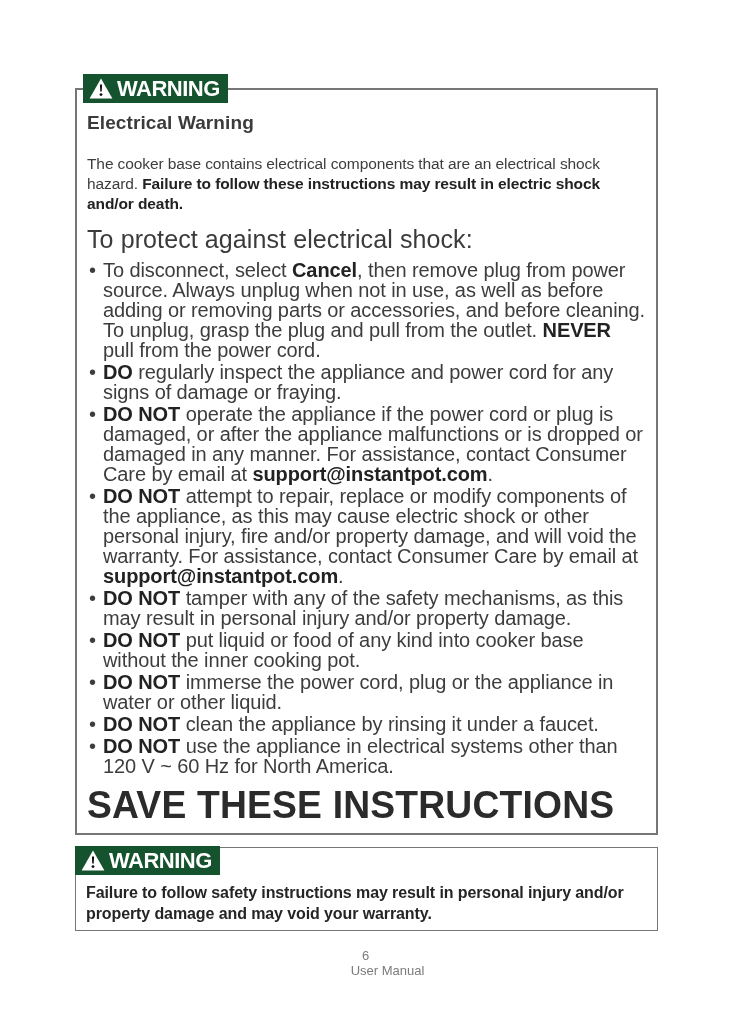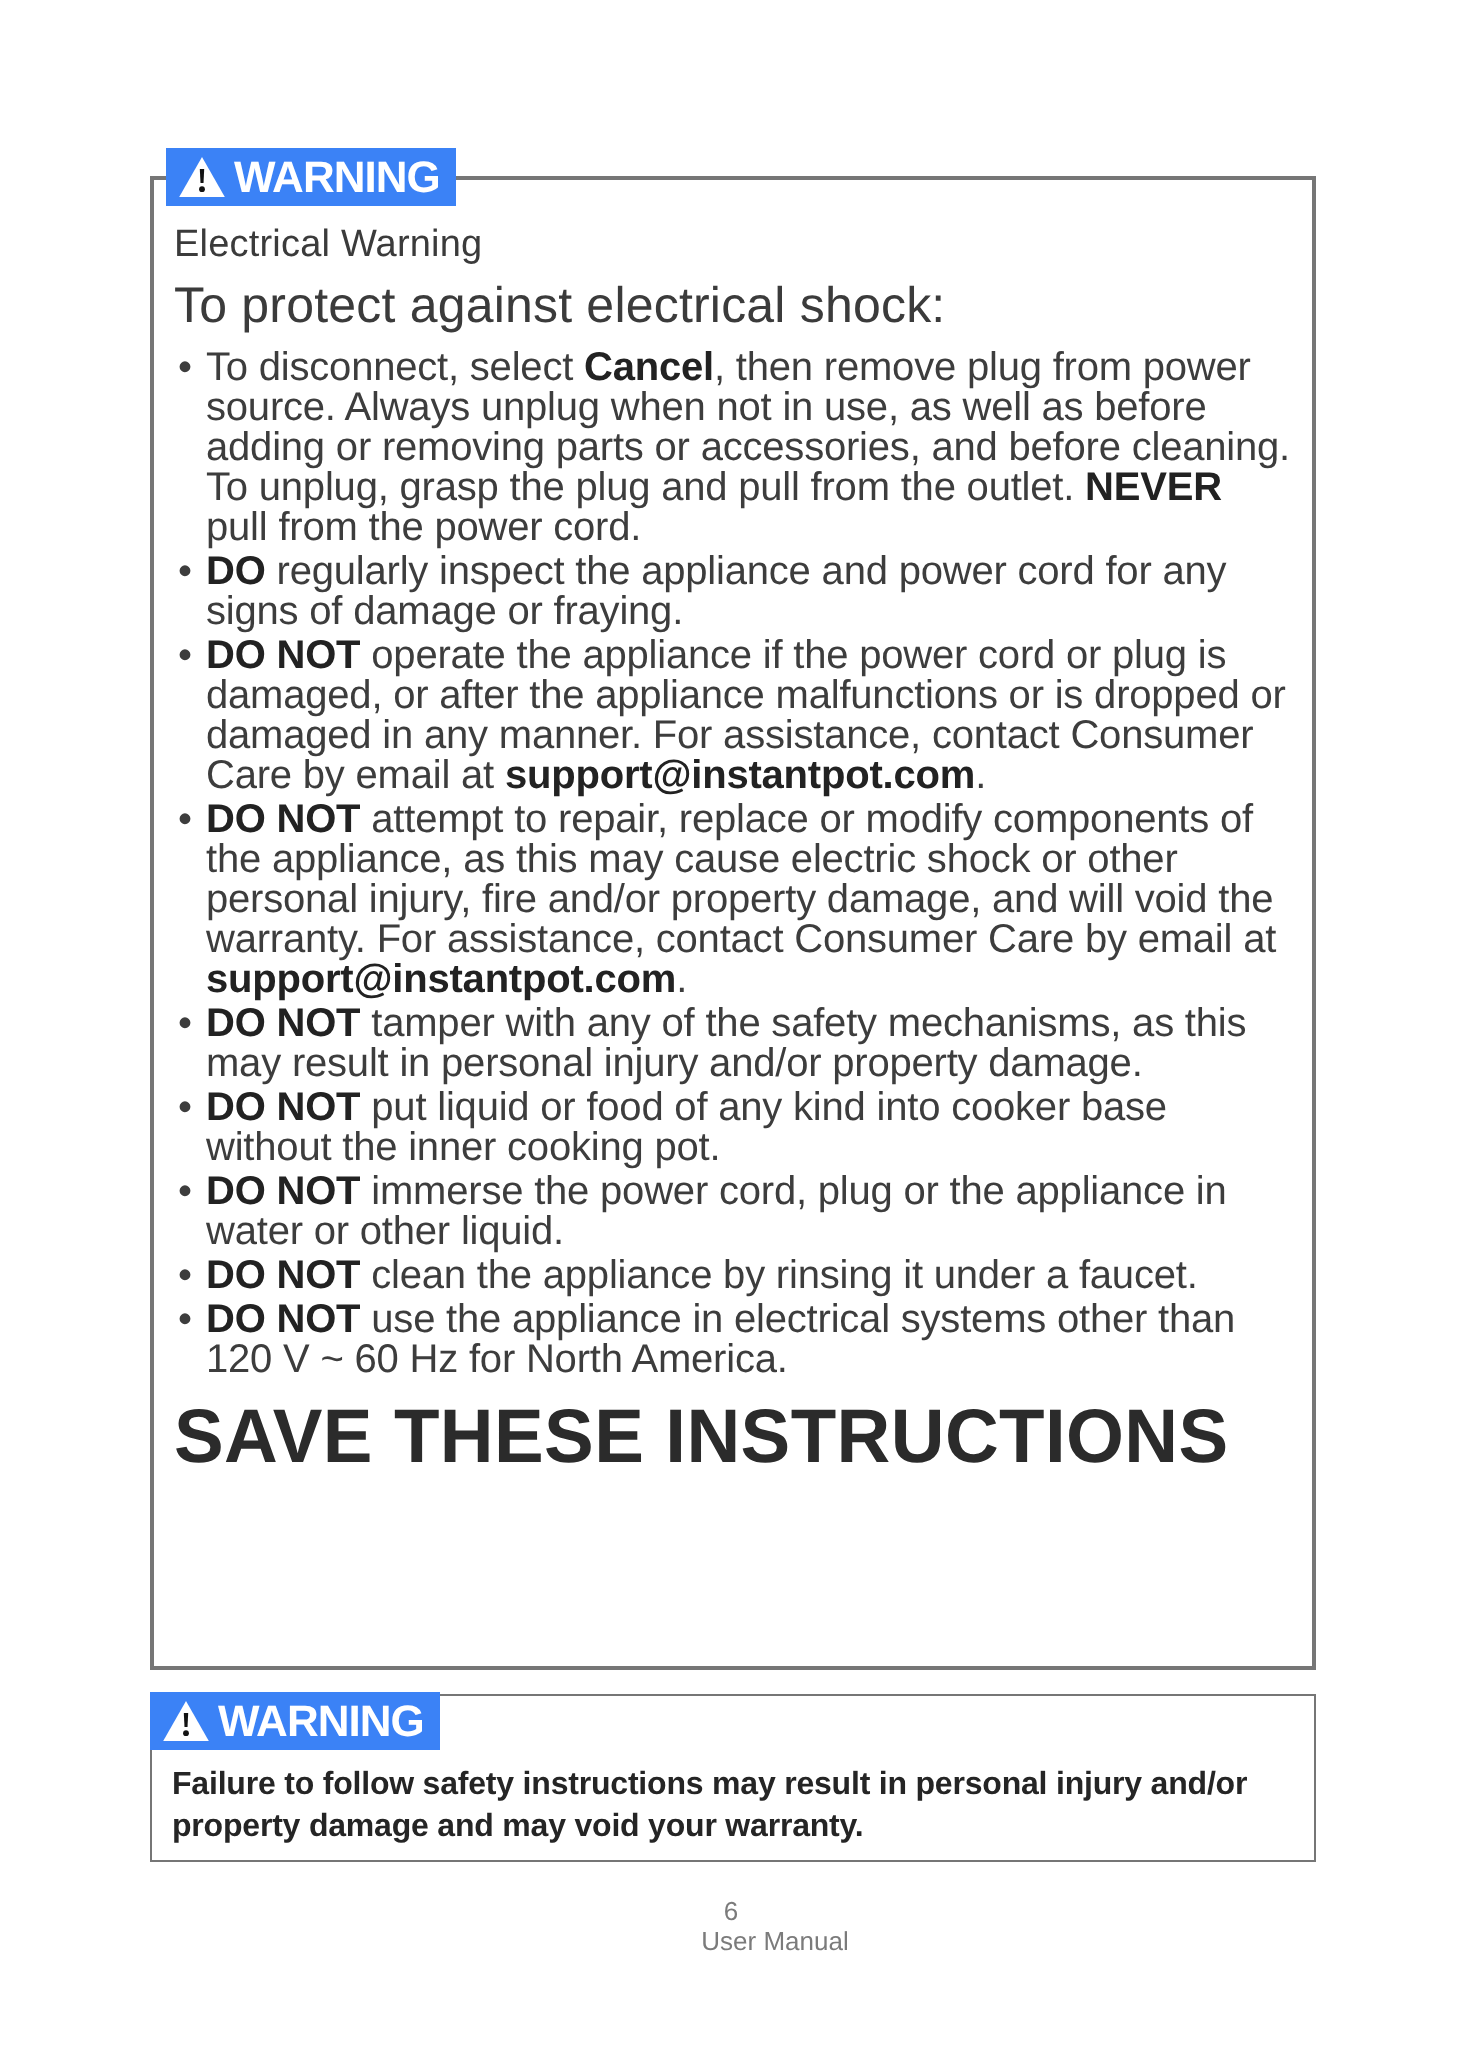--- a/index.html
+++ b/index.html
@@ -22,40 +22,40 @@
     background: #fff;
   }
   .box-content { padding: 22px 10px 0 10px; }
 
   
   .warn-badge {
     position: absolute;
     display: inline-flex;
     align-items: center;
     gap: 4px;
-    background: #3b82f6;
+    background: #14532d;
     color: #fff;
     height: 29px;
     padding: 0 8px 0 6px;
     font-weight: bold;
     font-size: 22px;
     letter-spacing: -0.5px;
     font-family: "Liberation Sans", sans-serif;
   }
   .warn-badge svg { display: block; }
   .badge-top    { left: 6px;  top: -16px; }
   .badge-bottom { left: -1px; top: -2px; }
 
   
   .h-electrical {
     font-size: 19px;
-    font-weight: normal;
+    font-weight: bold;
     color: #3b3b3b;
     letter-spacing: 0.1px;
-    margin-bottom: 5px;
+    margin-bottom: 20px;
   }
   .para {
     font-size: 15.5px;
     line-height: 20px;
     color: #3d3d3d;
     letter-spacing: -0.1px;
     margin-bottom: 11px;
     max-width: 566px;
   }
   .h-protect {
@@ -141,20 +141,21 @@
           <path d="M10.9 6.5 h2.2 l-0.35 7 h-1.5 Z" fill="#121212"></path>
           <circle cx="12" cy="16.6" r="1.45" fill="#121212"></circle>
         </svg>
       </span>
       <span>WARNING</span>
     </div>
 
     <div class="box-content">
       <div class="h-electrical">Electrical Warning</div>
 
+      <p class="para"><span>The cooker base contains electrical components that are an electrical shock hazard. </span><span class="b">Failure to follow these instructions may result in electric shock and/or death.</span></p>
 
       <div class="h-protect">To protect against electrical shock:</div>
 
       <ul class="bullets">
           <li><span>To disconnect, select </span><span class="b">Cancel</span><span>, then remove plug from power source. Always unplug when not in use, as well as before adding or removing parts or accessories, and before cleaning. To unplug, grasp the plug and pull from the outlet. </span><span class="b">NEVER</span><span> pull from the power cord.</span></li>
           <li><span class="b">DO</span><span> regularly inspect the appliance and power cord for any signs of damage or fraying.</span></li>
           <li><span class="b">DO NOT</span><span> operate the appliance if the power cord or plug is damaged, or after the appliance malfunctions or is dropped or damaged in any manner. For assistance, contact Consumer Care by email at </span><span class="b">support@instantpot.com</span><span>.</span></li>
           <li><span class="b">DO NOT</span><span> attempt to repair, replace or modify components of the appliance, as this may cause electric shock or other personal injury, fire and/or property damage, and will void the warranty. For assistance, contact Consumer Care by email at </span><span class="b">support@instantpot.com</span><span>.</span></li>
           <li><span class="b">DO NOT</span><span> tamper with any of the safety mechanisms, as this may result in personal injury and/or property damage.</span></li>
           <li><span class="b">DO NOT</span><span> put liquid or food of any kind into cooker base without the inner cooking pot.</span></li>

